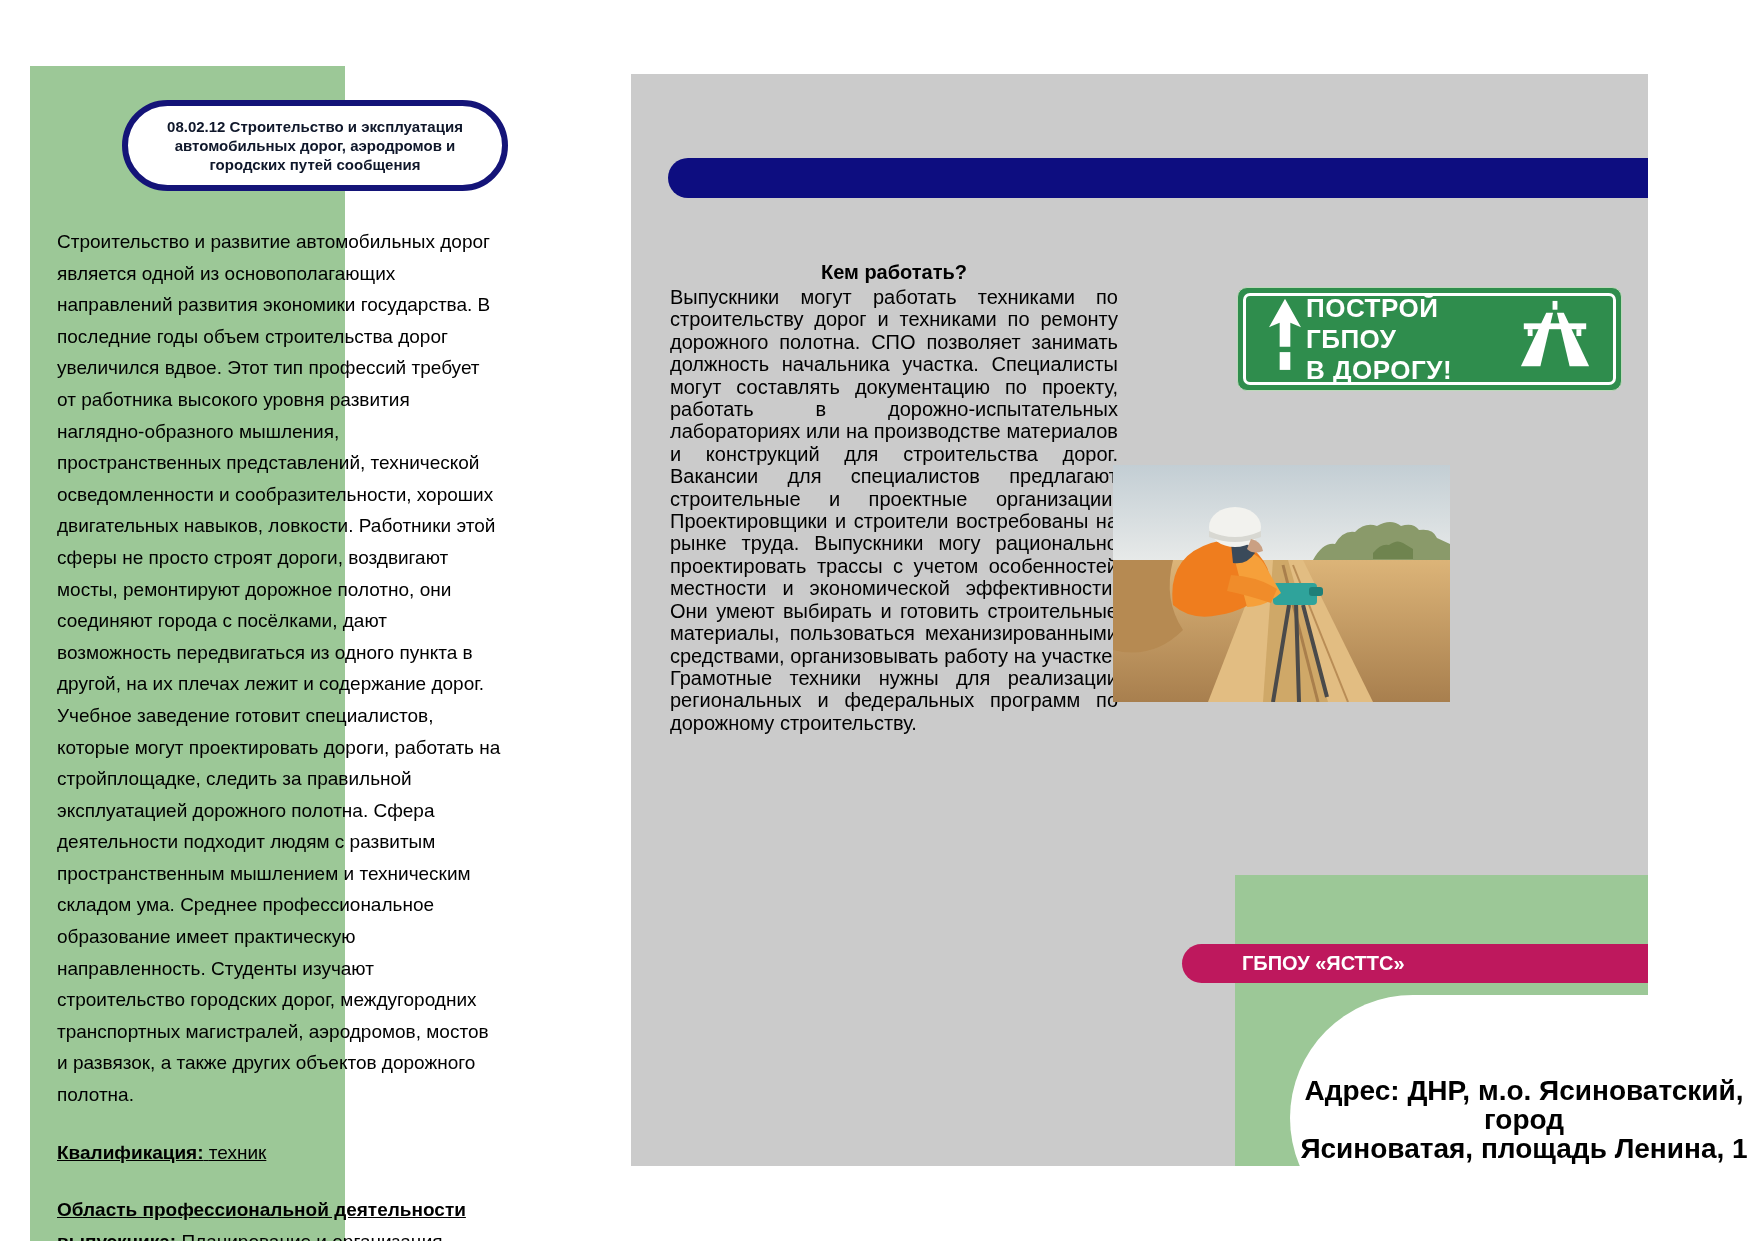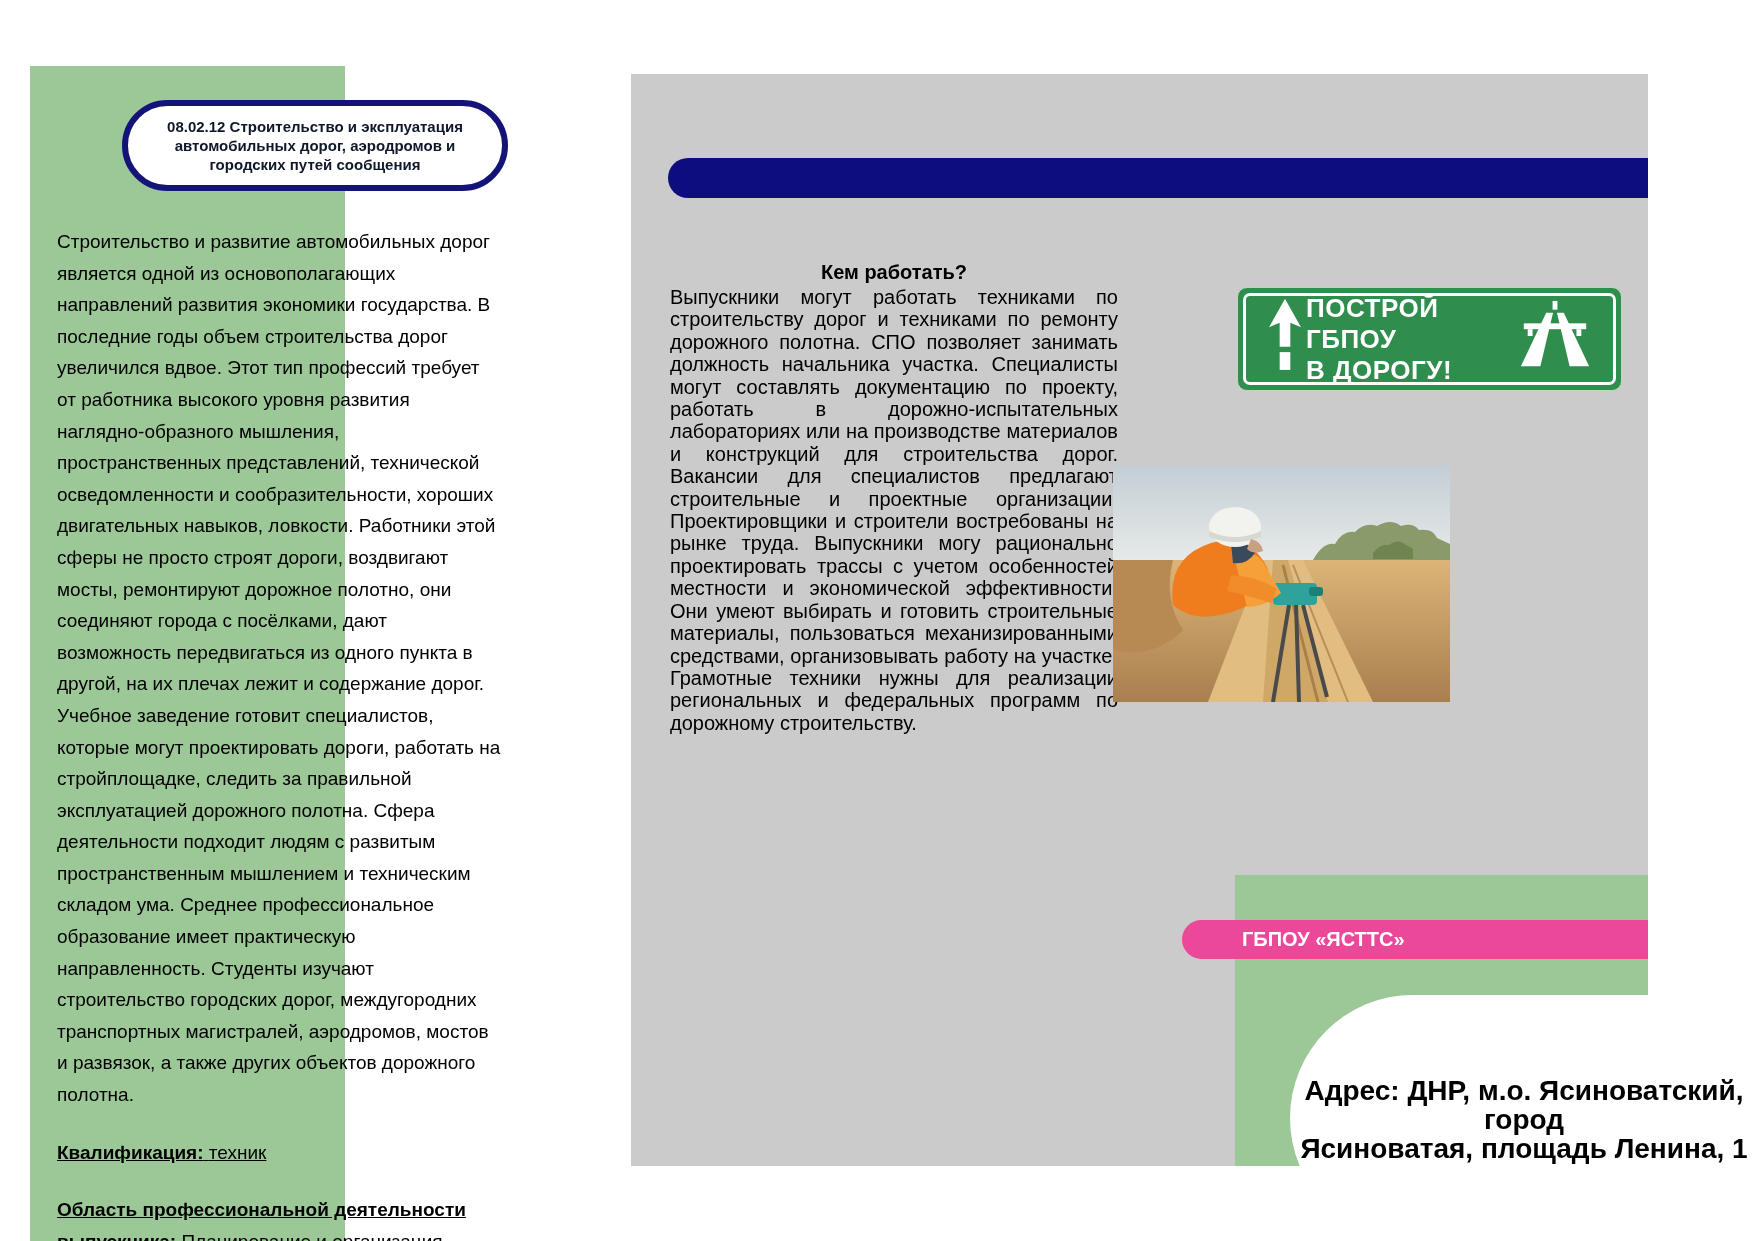--- a/index.html
+++ b/index.html
@@ -34,21 +34,21 @@
   .sign-inner{
     position:absolute;inset:5px;border:3px solid #ffffff;border-radius:7px;
     display:flex;align-items:center;padding:0 18px;box-sizing:border-box;
   }
   .sign-text{color:#ffffff;font-weight:bold;font-size:26px;line-height:31px;letter-spacing:0.5px;flex:1;}
   
   .photo{left:1113px;top:465px;width:337px;height:237px;overflow:hidden;}
   
   .green-block{left:1235px;top:875px;width:413px;height:291px;background:#9cc897;}
   .org-bar{
-    left:1182px;top:920px;width:466px;height:39px;background:#ec4899;
+    left:1182px;top:944px;width:466px;height:39px;background:#be185d;
     border-radius:20px 0 0 20px;color:#ffffff;font-weight:bold;font-size:20px;
     line-height:39px;padding-left:60px;box-sizing:border-box;
   }
   .address-card{left:1290px;top:995px;width:464px;height:246px;background:#ffffff;border-radius:130px 0 0 130px;}
   .address{
     left:1300px;top:1076px;width:448px;text-align:center;font-weight:bold;
     font-size:28px;line-height:29px;
   }
 </style>
 </head>

